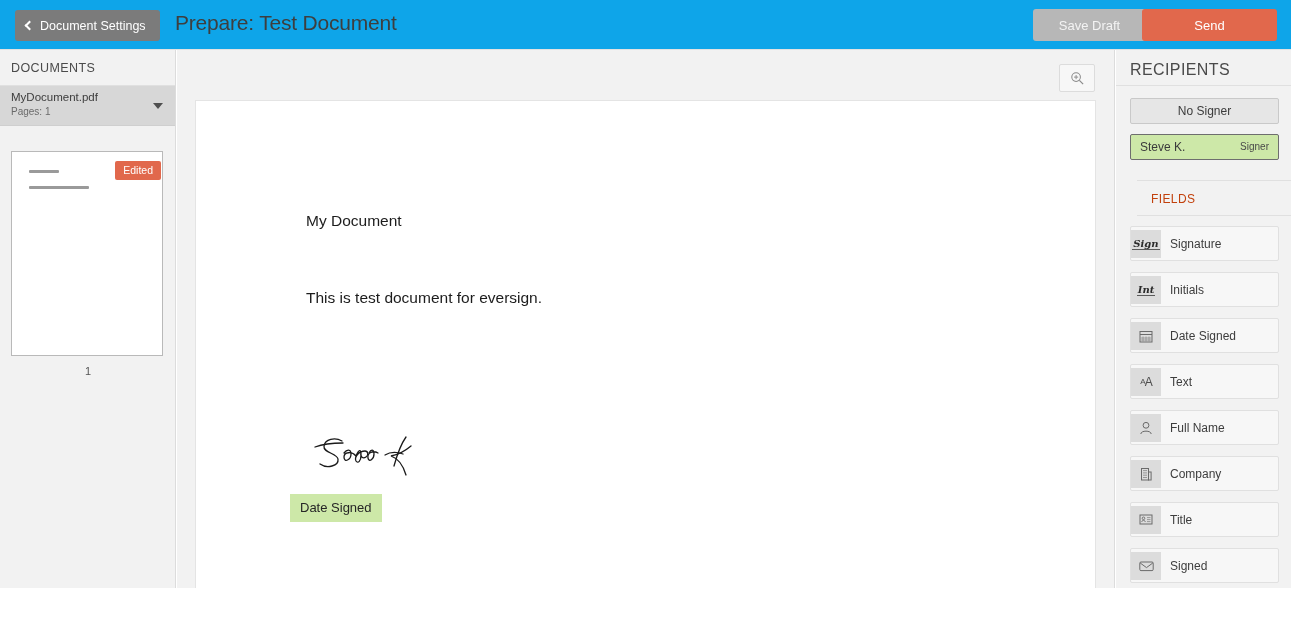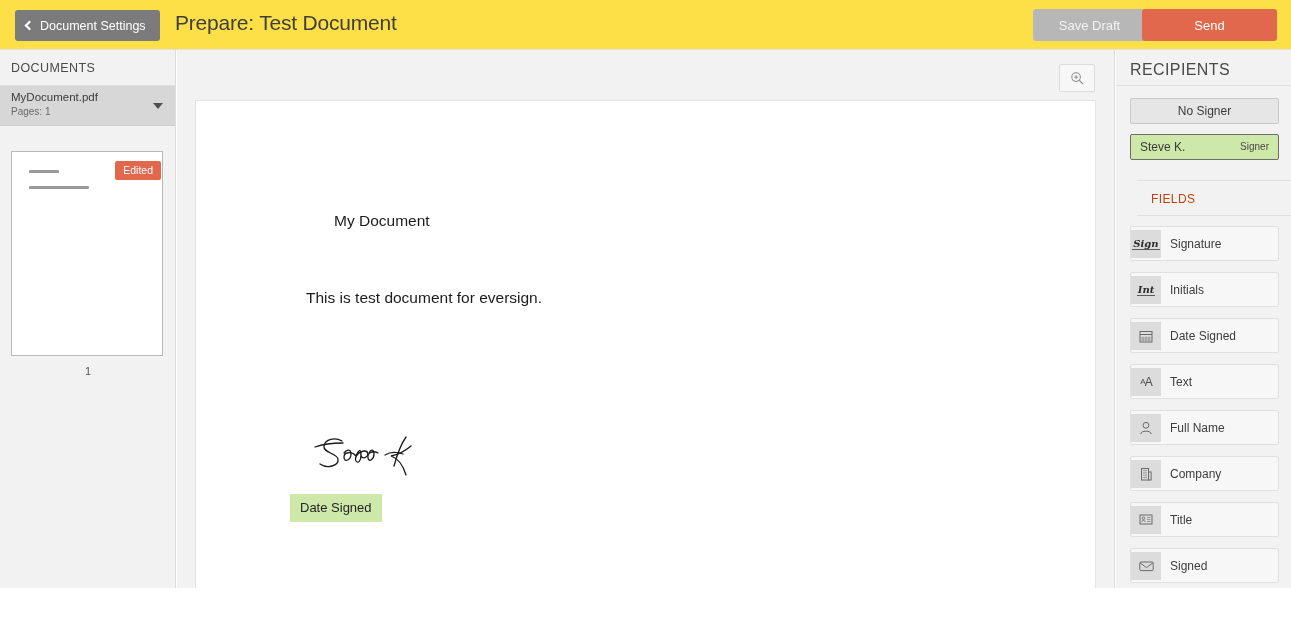--- a/index.html
+++ b/index.html
@@ -7,21 +7,21 @@
     width: 1291px; height: 622px;
     background: #ffffff;
     font-family: "Liberation Sans", sans-serif;
     overflow: hidden;
   }
 
   
   .topbar {
     position: absolute; top: 0; left: 0;
     width: 1291px; height: 50px;
-    background: #fde047;
+    background: #0ea5e9;
     border-bottom: 1px solid #e2e2e2;
   }
   .btn-doc-settings {
     position: absolute; left: 15px; top: 10px;
     height: 31px;
     padding: 0 14px 0 11px;
     background: #7b7b7b;
     color: #ffffff;
     border: none; border-radius: 3px;
     font-size: 12.5px;
@@ -147,21 +147,20 @@
   .page {
     position: absolute; left: 18px; top: 50px;
     width: 901px; height: 538px;
     background: #ffffff;
     border: 1px solid #e4e4e4;
   }
   .doc-h1 {
     position: absolute; left: 110px; top: 111px;
     font-size: 15.5px; color: #1c1c1c;
     font-family: "Liberation Sans", sans-serif;
-    margin-left: 28px;
   }
   .doc-p {
     position: absolute; left: 110px; top: 188px;
     font-size: 15.5px; color: #1c1c1c;
     font-family: "Liberation Sans", sans-serif;
   }
   .sig-drawn {
     position: absolute; left: 115px; top: 330px;
     width: 120px; height: 55px;
   }

